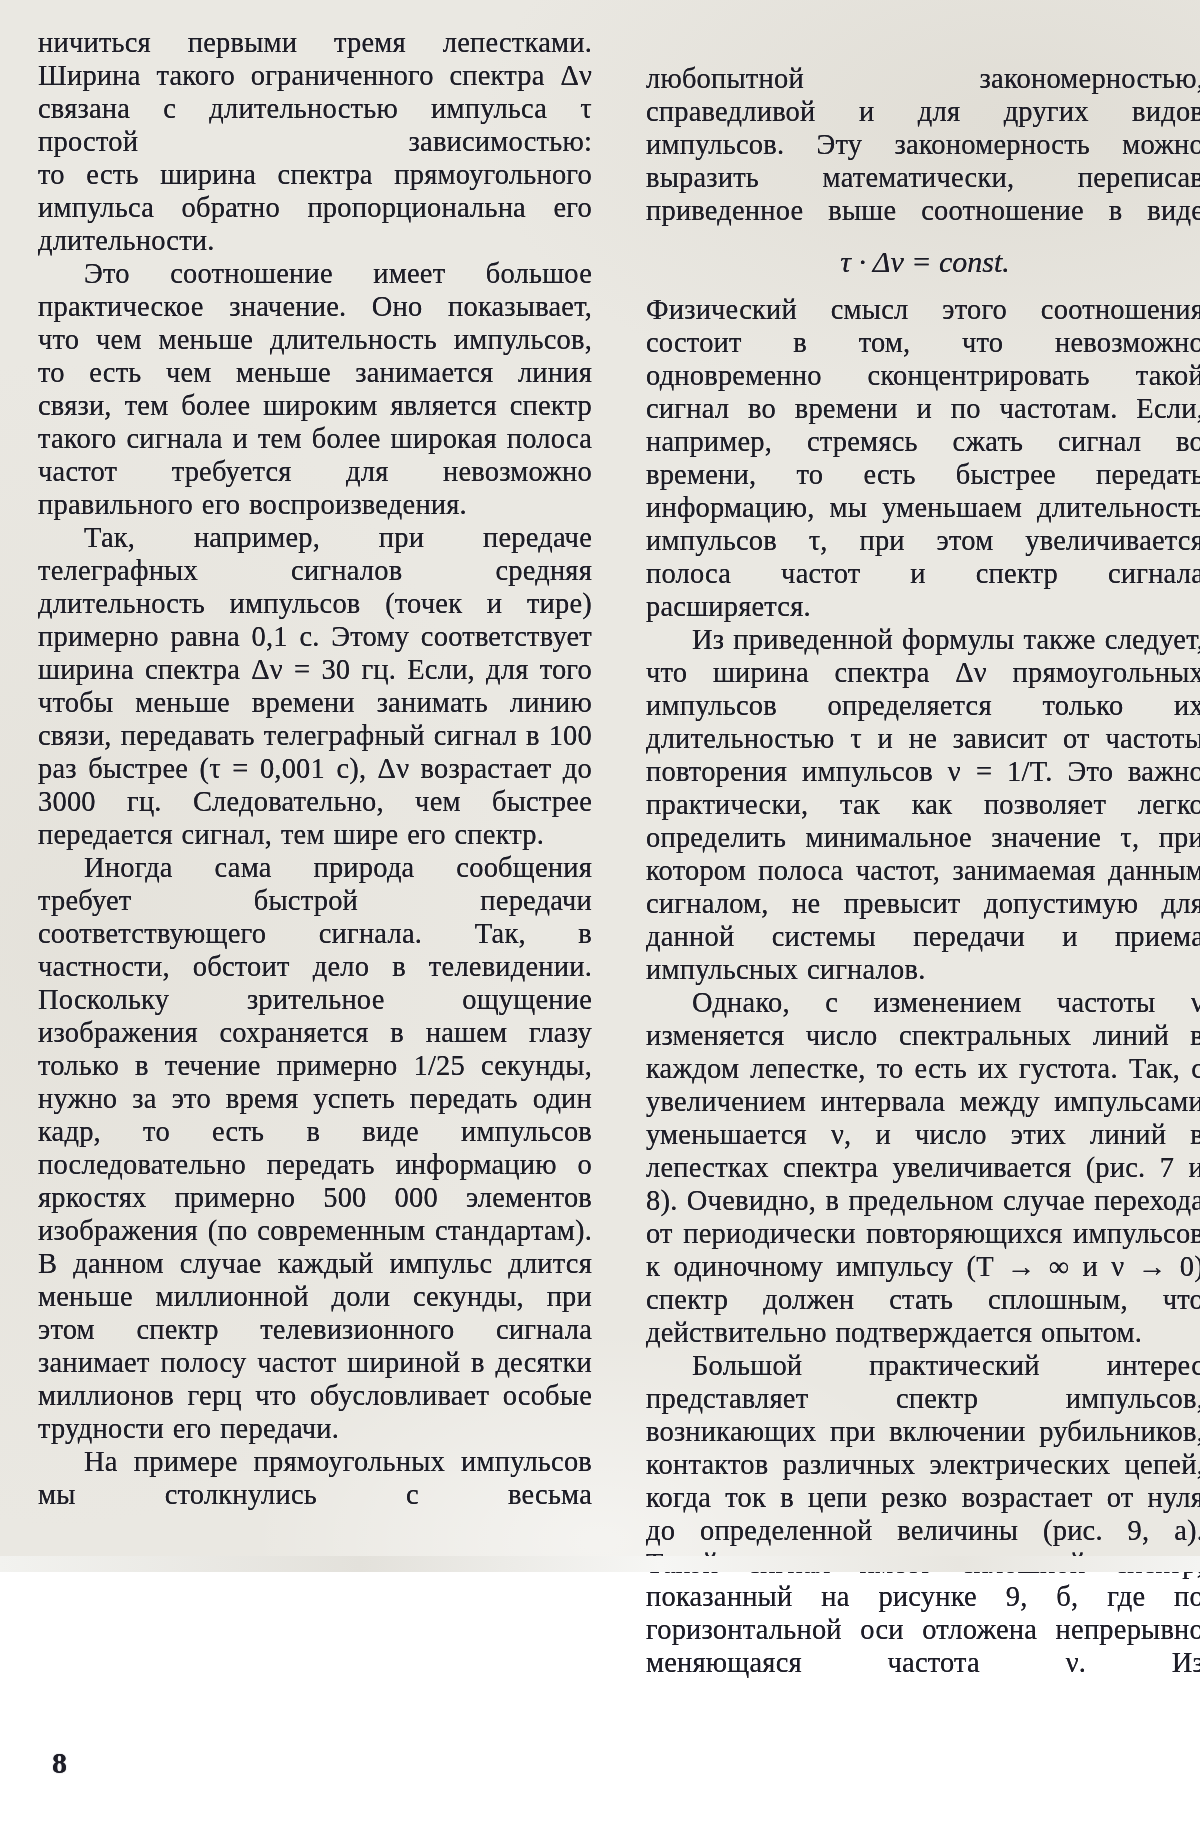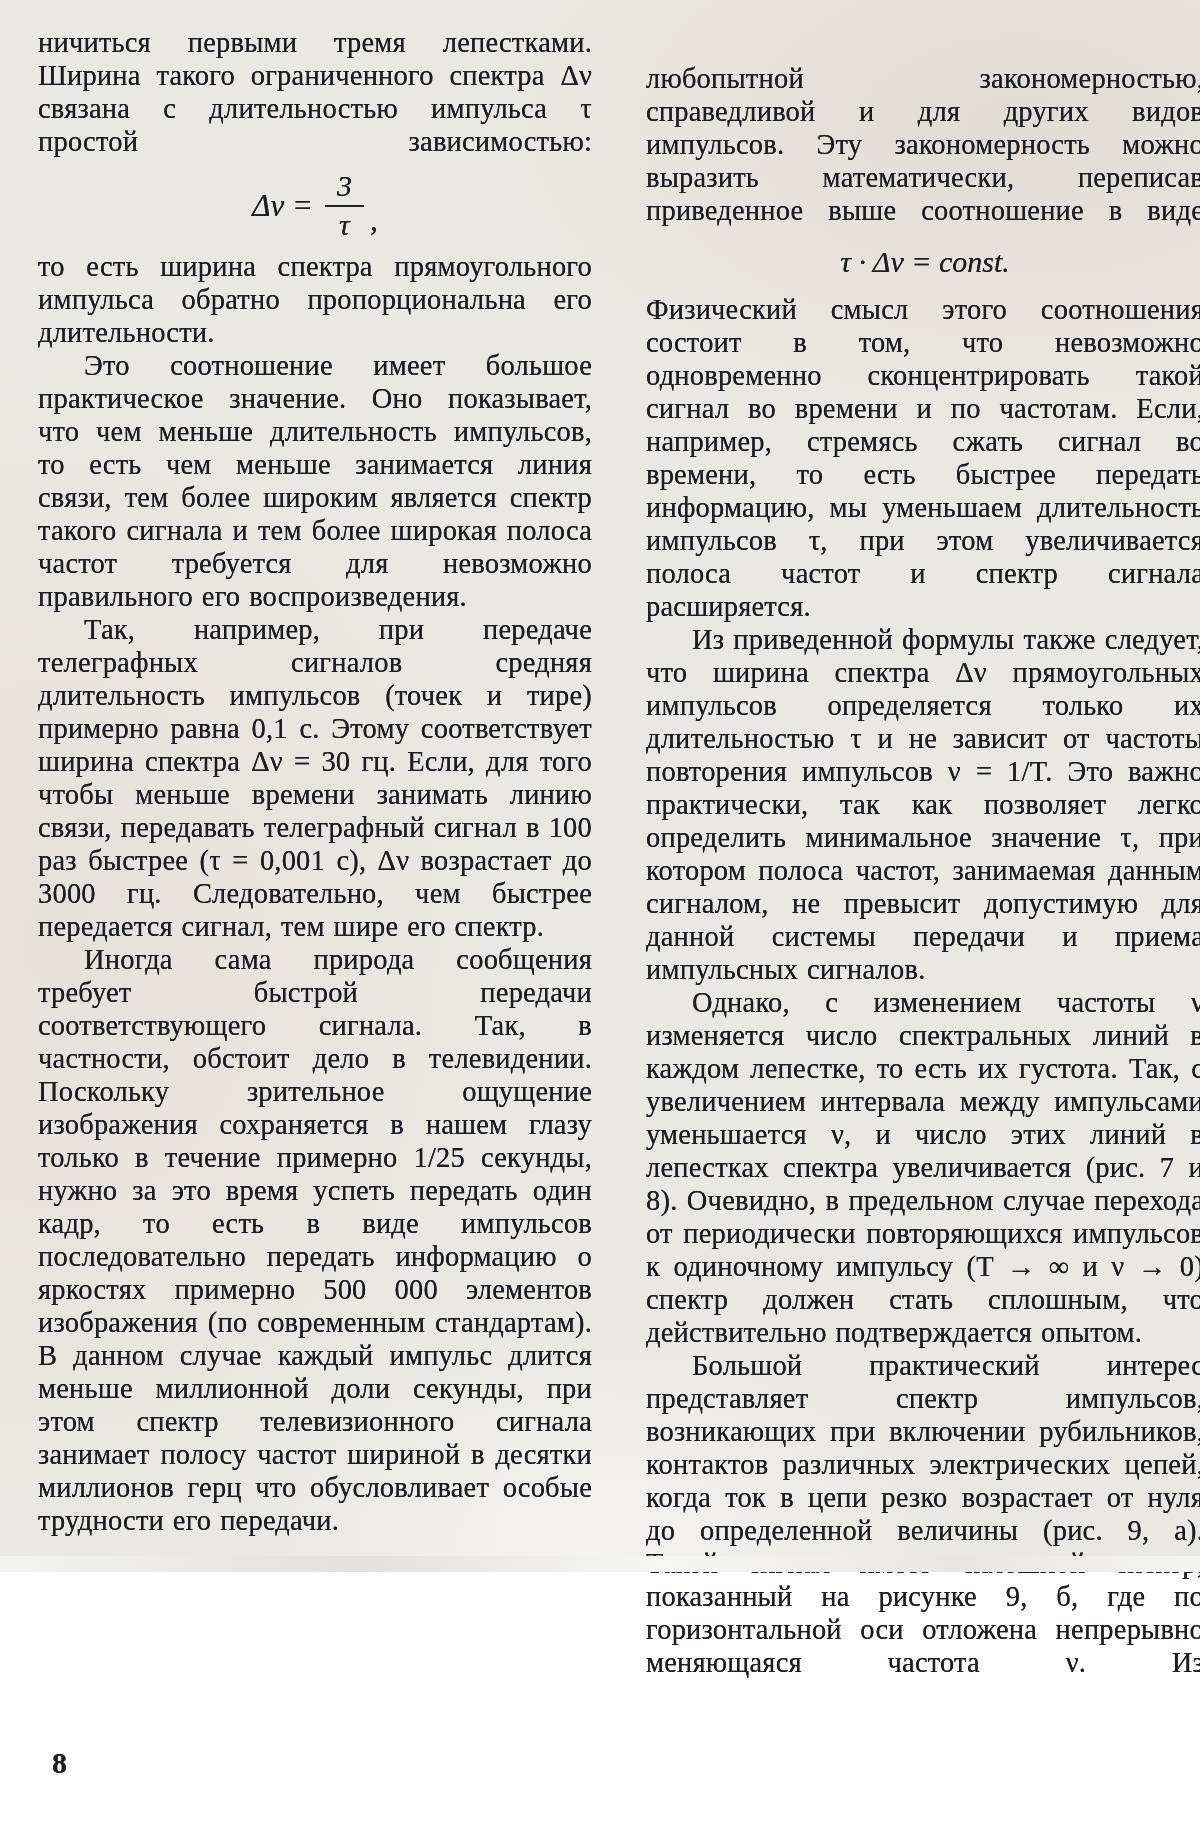--- a/index.html
+++ b/index.html
@@ -87,33 +87,26 @@
   }
 </style>
 </head>
 <body>
 
 <div class="page">
 
   <div class="col col-left">
     <p class="para cont">ничиться первыми тремя лепестками. Ширина такого ограниченного спектра Δν связана с длительностью импульса τ простой зависимостью:</p>
 
-    <div class="formula">
-      <span class="f-part">Δν =</span>
-      <span class="frac">
-        <span class="num">3</span>
-        <span class="den">τ</span>
-      </span>
-      <span class="f-tail">,</span>
-    </div>
 
     <p class="para">то есть ширина спектра прямоугольного импульса обратно пропорциональна его длительности.</p>
     <p class="para indent">Это соотношение имеет большое практическое значение. Оно показывает, что чем меньше длительность импульсов, то есть чем меньше занимается линия связи, тем более широким является спектр такого сигнала и тем более широкая полоса частот требуется для невозможно правильного его воспроизведения.</p>
     <p class="para indent">Так, например, при передаче телеграфных сигналов средняя длительность импульсов (точек и тире) примерно равна 0,1 с. Этому соответствует ширина спектра Δν = 30 гц. Если, для того чтобы меньше времени занимать линию связи, передавать телеграфный сигнал в 100 раз быстрее (τ = 0,001 с), Δν возрастает до 3000 гц. Следовательно, чем быстрее передается сигнал, тем шире его спектр.</p>
     <p class="para indent">Иногда сама природа сообщения требует быстрой передачи соответствующего сигнала. Так, в частности, обстоит дело в телевидении. Поскольку зрительное ощущение изображения сохраняется в нашем глазу только в течение примерно 1/25 секунды, нужно за это время успеть передать один кадр, то есть в виде импульсов последовательно передать информацию о яркостях примерно 500 000 элементов изображения (по современным стандартам). В данном случае каждый импульс длится меньше миллионной доли секунды, при этом спектр телевизионного сигнала занимает полосу частот шириной в десятки миллионов герц что обусловливает особые трудности его передачи.</p>
+    <p class="para indent cont">На примере прямоугольных импульсов мы столкнулись с весьма</p>
   </div>
 
   <div class="col col-right">
     <p class="para cont">любопытной закономерностью, справедливой и для других видов импульсов. Эту закономерность можно выразить математически, переписав приведенное выше соотношение в виде</p>
 
     <div class="formula-line">τ · Δν = const.</div>
 
     <p class="para">Физический смысл этого соотношения состоит в том, что невозможно одновременно сконцентрировать такой сигнал во времени и по частотам. Если, например, стремясь сжать сигнал во времени, то есть быстрее передать информацию, мы уменьшаем длительность импульсов τ, при этом увеличивается полоса частот и спектр сигнала расширяется.</p>
     <p class="para indent">Из приведенной формулы также следует, что ширина спектра Δν прямоугольных импульсов определяется только их длительностью τ и не зависит от частоты повторения импульсов ν = 1/T. Это важно практически, так как позволяет легко определить минимальное значение τ, при котором полоса частот, занимаемая данным сигналом, не превысит допустимую для данной системы передачи и приема импульсных сигналов.</p>
     <p class="para indent">Однако, с изменением частоты ν изменяется число спектральных линий в каждом лепестке, то есть их густота. Так, с увеличением интервала между импульсами уменьшается ν, и число этих линий в лепестках спектра увеличивается (рис. 7 и 8). Очевидно, в предельном случае перехода от периодически повторяющихся импульсов к одиночному импульсу (T → ∞ и ν → 0) спектр должен стать сплошным, что действительно подтверждается опытом.</p>

